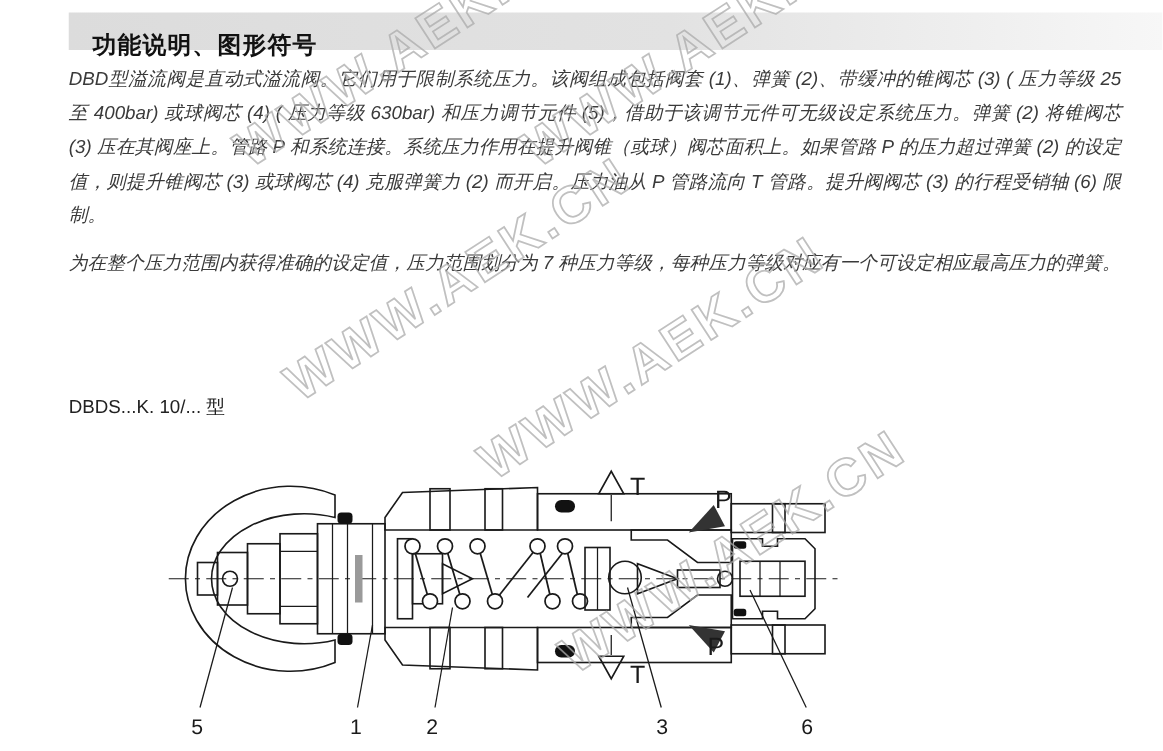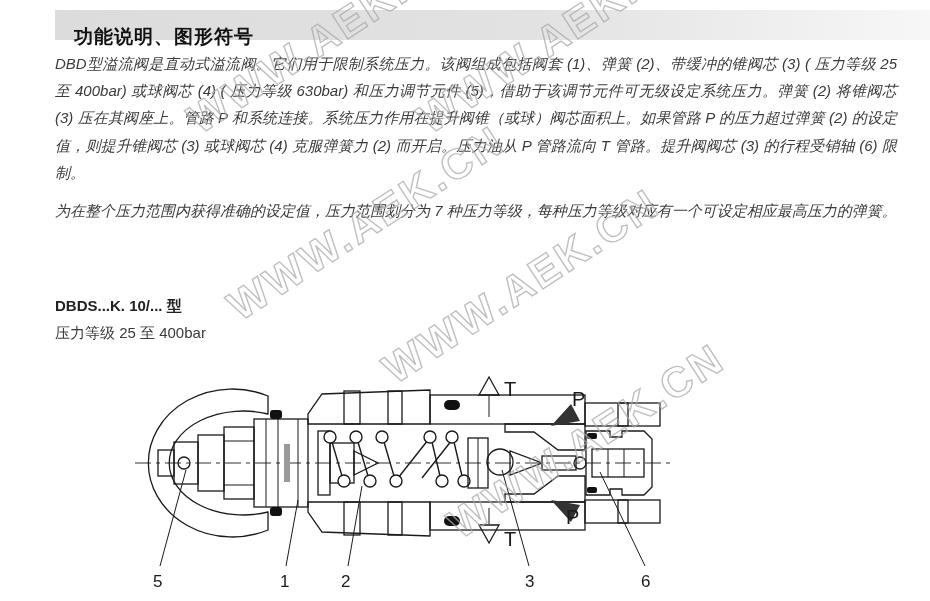--- a/index.html
+++ b/index.html
@@ -18,21 +18,21 @@
     font-weight:bold;color:#111;letter-spacing:1px;
   }
   .para{
     position:absolute;left:55px;width:842px;
     font-size:15px;line-height:27.2px;text-align:justify;
     color:#3a3a3a;margin:0;font-style:italic;
   }
   .para1{top:50px;}
   .para2{top:197px;}
   .model-block{position:absolute;left:55px;top:292px;font-size:15px;line-height:27px;}
-  .model-name{font-weight:bold;color:#222;}
+  .model-name{font-weight:normal;color:#222;margin-top:20px;}
   .model-range{color:#3a3a3a;}
   .diagram-svg{position:absolute;left:0;top:360px;}
   .wm-layer{position:absolute;left:0;top:0;pointer-events:none;}
   .wm-text{
     fill:none;stroke:#ababab;stroke-width:1.4px;
     font-family:"Liberation Sans","DejaVu Sans",sans-serif;
     font-weight:bold;font-size:42px;letter-spacing:3px;opacity:.75;
   }
   .dln{stroke:#1a1a1a;stroke-width:1.3;fill:none;}
   .dthin{stroke:#1a1a1a;stroke-width:1;fill:none;}
@@ -44,21 +44,20 @@
 
 <div class="title-bar">
   <h1>功能说明、图形符号</h1>
 </div>
 
 <p class="para para1">DBD型溢流阀是直动式溢流阀。它们用于限制系统压力。该阀组成包括阀套 (1)、弹簧 (2)、带缓冲的锥阀芯 (3) ( 压力等级 25 至 400bar) 或球阀芯 (4) ( 压力等级 630bar) 和压力调节元件 (5)，借助于该调节元件可无级设定系统压力。弹簧 (2) 将锥阀芯 (3) 压在其阀座上。管路 P 和系统连接。系统压力作用在提升阀锥（或球）阀芯面积上。如果管路 P 的压力超过弹簧 (2) 的设定值，则提升锥阀芯 (3) 或球阀芯 (4) 克服弹簧力 (2) 而开启。压力油从 P 管路流向 T 管路。提升阀阀芯 (3) 的行程受销轴 (6) 限制。</p>
 <p class="para para2">为在整个压力范围内获得准确的设定值，压力范围划分为 7 种压力等级，每种压力等级对应有一个可设定相应最高压力的弹簧。</p>
 
 <div class="model-block">
   <div class="model-name">DBDS...K. 10/... 型</div>
-  <div class="model-range">压力等级 25 至 400bar</div>
 </div>
 
 <svg class="diagram-svg" width="930" height="241" viewBox="0 360 930 241" xmlns="http://www.w3.org/2000/svg">
   <defs>
     <pattern id="hatch" width="7" height="7" patternUnits="userSpaceOnUse" patternTransform="rotate(45)">
       <rect width="7" height="7" fill="#ffffff"></rect>
       <line x1="0" y1="0" x2="0" y2="7" stroke="#2a2a2a" stroke-width="1.1"></line>
     </pattern>
     <pattern id="xhatch" width="5" height="5" patternUnits="userSpaceOnUse" patternTransform="rotate(45)">
       <rect width="5" height="5" fill="#ececec"></rect>

